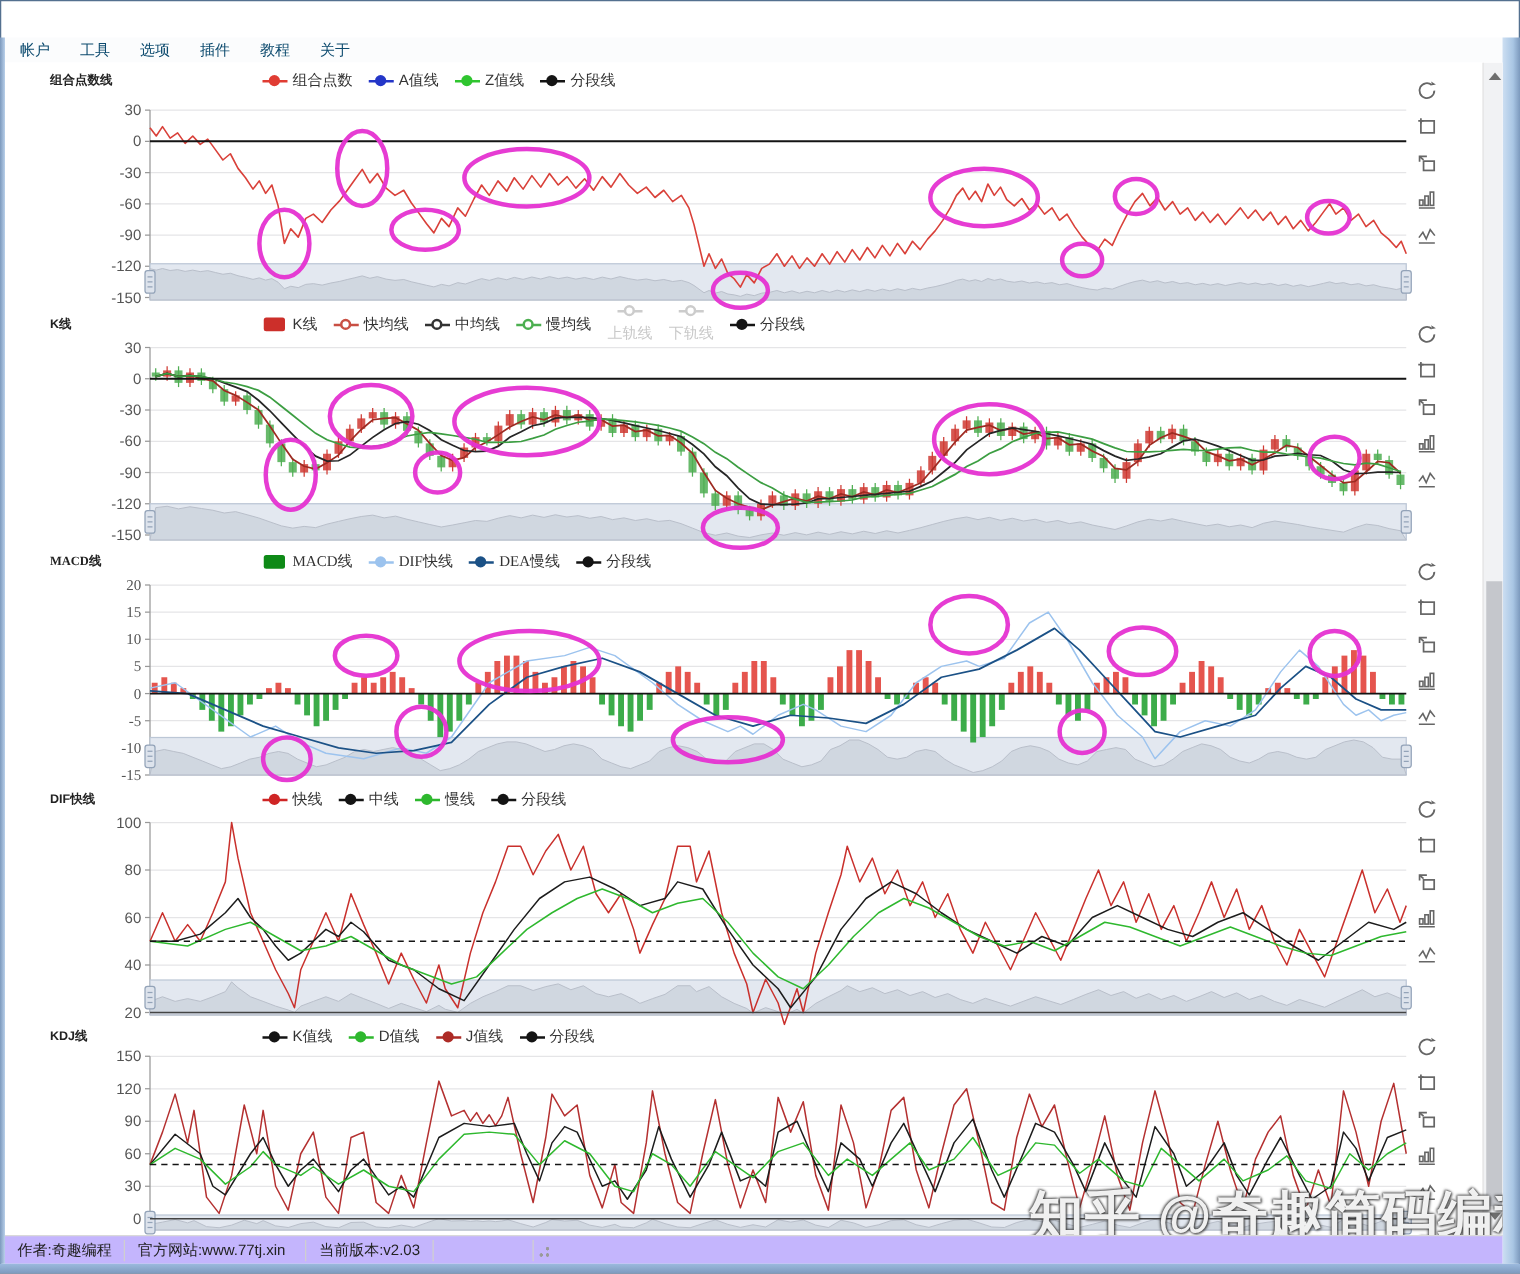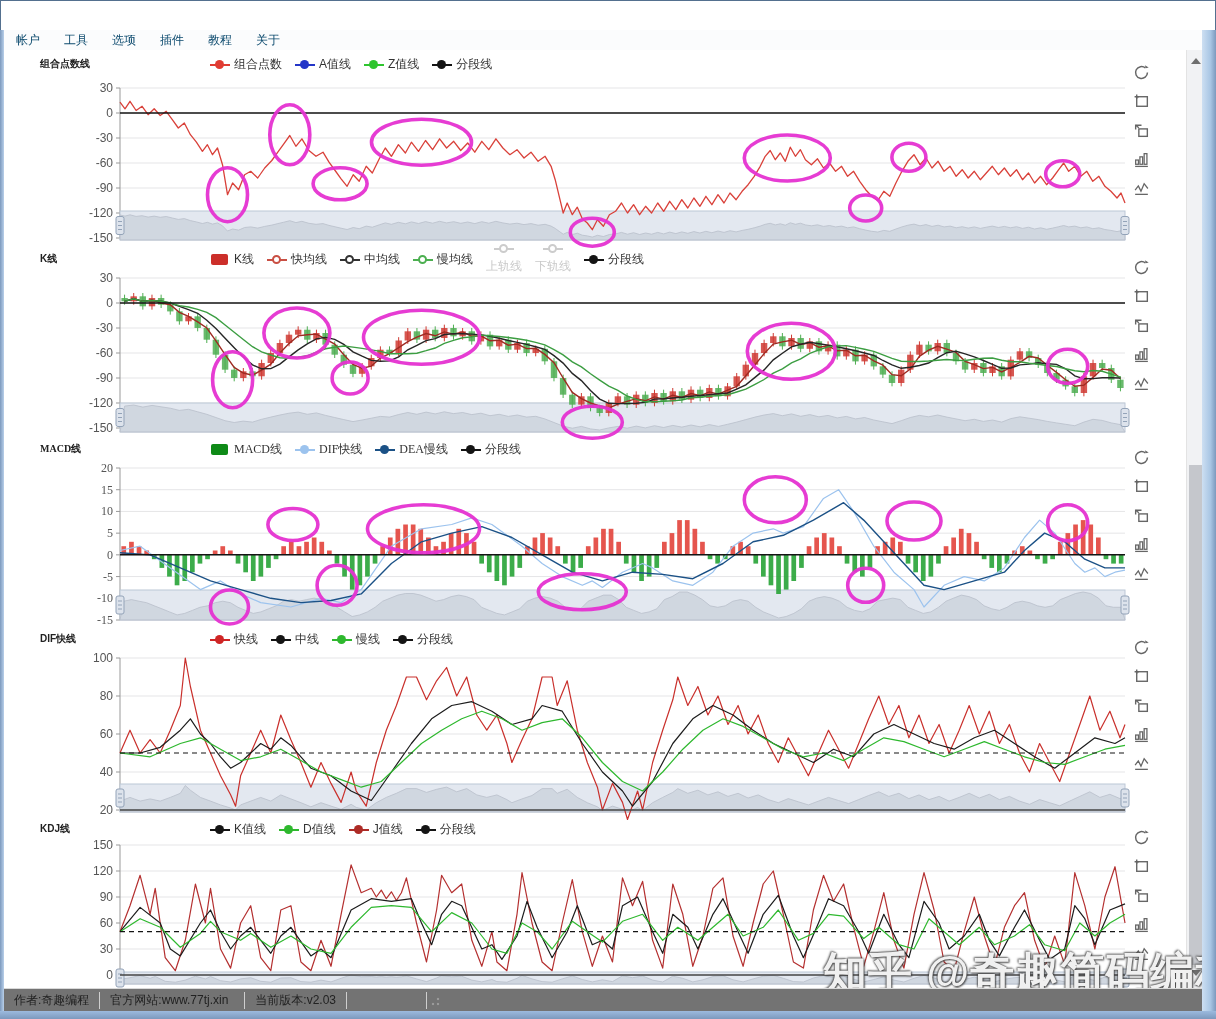--- a/index.html
+++ b/index.html
@@ -18,21 +18,21 @@
     background:linear-gradient(#fdfeff,#dfe9f4 50%,#cfdeee);display:flex;align-items:center;justify-content:center;}
   .wbtn.close{width:42px;background:linear-gradient(#f09c8a,#da5a41 50%,#c33c27);border-color:#8e2f1e;}
   .glyph-min{width:10px;height:3px;background:#40536b;margin-top:7px;}
   .glyph-max{width:9px;height:8px;border:2px solid #40536b;background:transparent;}
   .menubar{position:absolute;left:4px;top:30px;width:1198px;height:20px;background:#fbfcfd;
     display:flex;align-items:center;font-size:12px;color:#0c4a6e;}
   .menu-item{padding:0 12px;line-height:20px;cursor:default;}
   .edge-l{position:absolute;left:0;top:30px;width:4px;height:981px;background:linear-gradient(90deg,#7c99bd,#b9d0ea);}
   .edge-r{position:absolute;left:1202px;top:30px;width:14px;height:981px;background:linear-gradient(90deg,#cddff2,#a9c6e4 60%,#7c99bd);}
   .bottomstrip{position:absolute;left:0;top:1011px;width:1216px;height:8px;background:linear-gradient(#9cbade,#7c99bd);}
-  .statusbar{position:absolute;left:4px;top:988px;width:1198px;height:23px;background:#737373;
+  .statusbar{position:absolute;left:4px;top:988px;width:1198px;height:23px;background:#c4b5fd;
     border-top:1px solid #d9d9d9;display:flex;align-items:center;font-size:12px;color:#222;}
   .status-cell{padding:0 10px;border-right:1px solid #cfcfcf;height:17px;line-height:17px;white-space:nowrap;}
   .status-tip{flex:1;border-right:none;overflow:hidden;}
   .resize-grip{width:14px;height:14px;margin-right:2px;
     background:
       radial-gradient(circle at 11px 11px,#9a9a9a 1.2px,transparent 1.6px),
       radial-gradient(circle at 11px 6px,#9a9a9a 1.2px,transparent 1.6px),
       radial-gradient(circle at 6px 11px,#9a9a9a 1.2px,transparent 1.6px);}
   
   .content{position:absolute;left:4px;top:50px;width:1198px;height:938px;background:#fff;overflow:hidden;}

